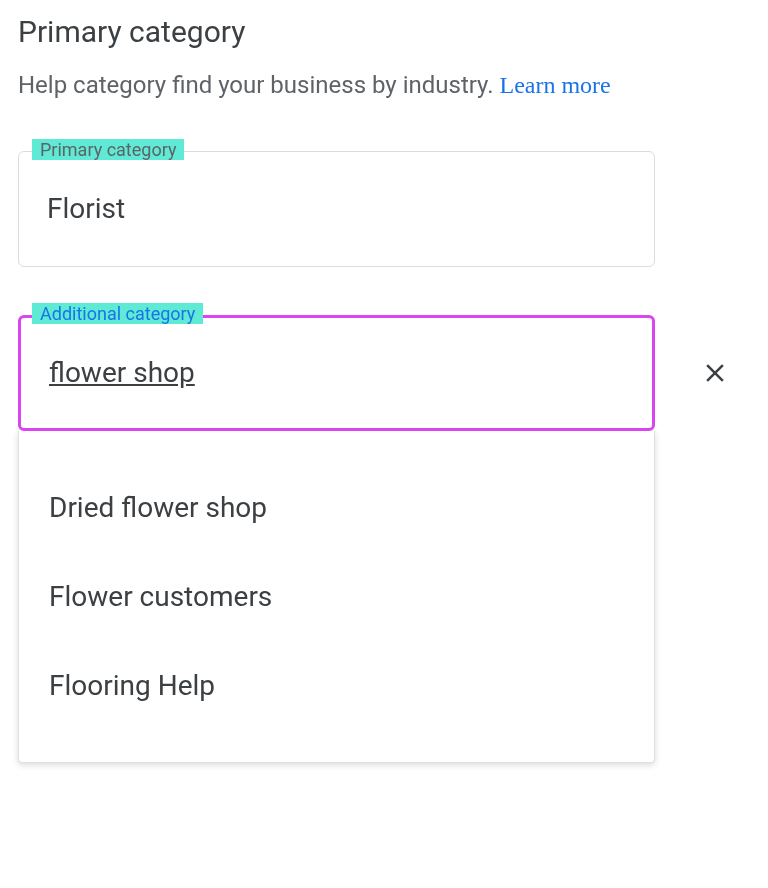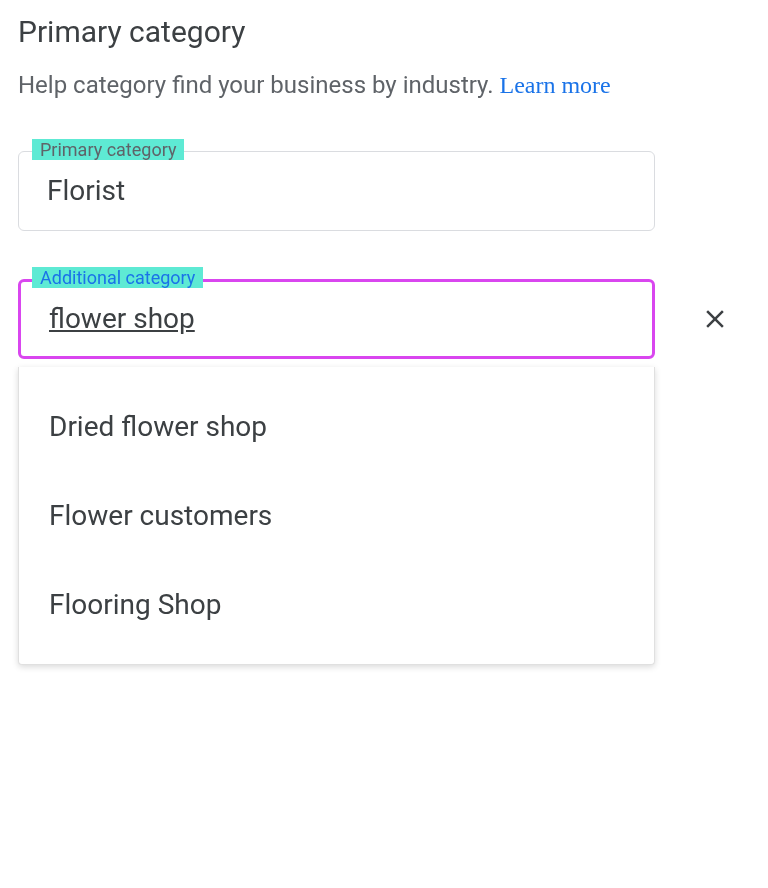--- a/index.html
+++ b/index.html
@@ -30,41 +30,41 @@
     .learn-more {
       color: #1a73e8;
       text-decoration: none;
       font-family: Liberation Serif, serif;
     }
     .field-container {
       position: relative;
       margin-bottom: 48px;
     }
     .field-container.focused {
-      margin-bottom: 8px;
+      margin-bottom: 0;
     }
     .field-wrapper {
       position: relative;
       width: 637px;
     }
     .field-label {
       position: absolute;
       top: -12px;
       left: 14px;
       background: #5eead4;
       padding: 0 8px;
       font-size: 18px;
       color: #5f6368;
     }
     .focused .field-label {
       color: #1a73e8;
     }
     .text-field {
       width: 100%;
-      height: 80px;
+      height: 116px;
       border: 1.5px solid #dadce0;
       border-radius: 6px;
       padding: 0 28px;
       font-size: 28px;
       color: #3c4043;
       font-family: inherit;
       outline: none;
       background: transparent;
     }
     .focused .text-field {
@@ -92,21 +92,21 @@
       height: 30px;
       fill: #3c4043;
     }
     .dropdown {
       width: 637px;
       border: 1px solid #e0e0e0;
       border-top: none;
       border-radius: 0 0 4px 4px;
       box-shadow: 0 2px 6px rgba(0,0,0,0.15);
       background: #fff;
-      padding: 15px 0;
+      padding: 32px 0;
     }
     .dropdown-item {
       padding: 28px 30px;
       font-size: 28px;
       color: #3c4043;
       cursor: pointer;
     }
     .additional-section {
       margin-top: 28px;
     }
@@ -138,15 +138,15 @@
         <svg viewBox="0 0 24 24">
           <path d="M19 6.41L17.59 5 12 10.59 6.41 5 5 6.41 10.59 12 5 17.59 6.41 19 12 13.41 17.59 19 19 17.59 13.41 12z"></path>
         </svg>
       </button>
     </div>
   </div>
 
   <div class="dropdown">
     <div class="dropdown-item">Dried flower shop</div>
     <div class="dropdown-item">Flower customers</div>
-    <div class="dropdown-item">Flooring Shop</div>
+    <div class="dropdown-item">Flooring Help</div>
   </div>
 </div>
 
 </body></html>

